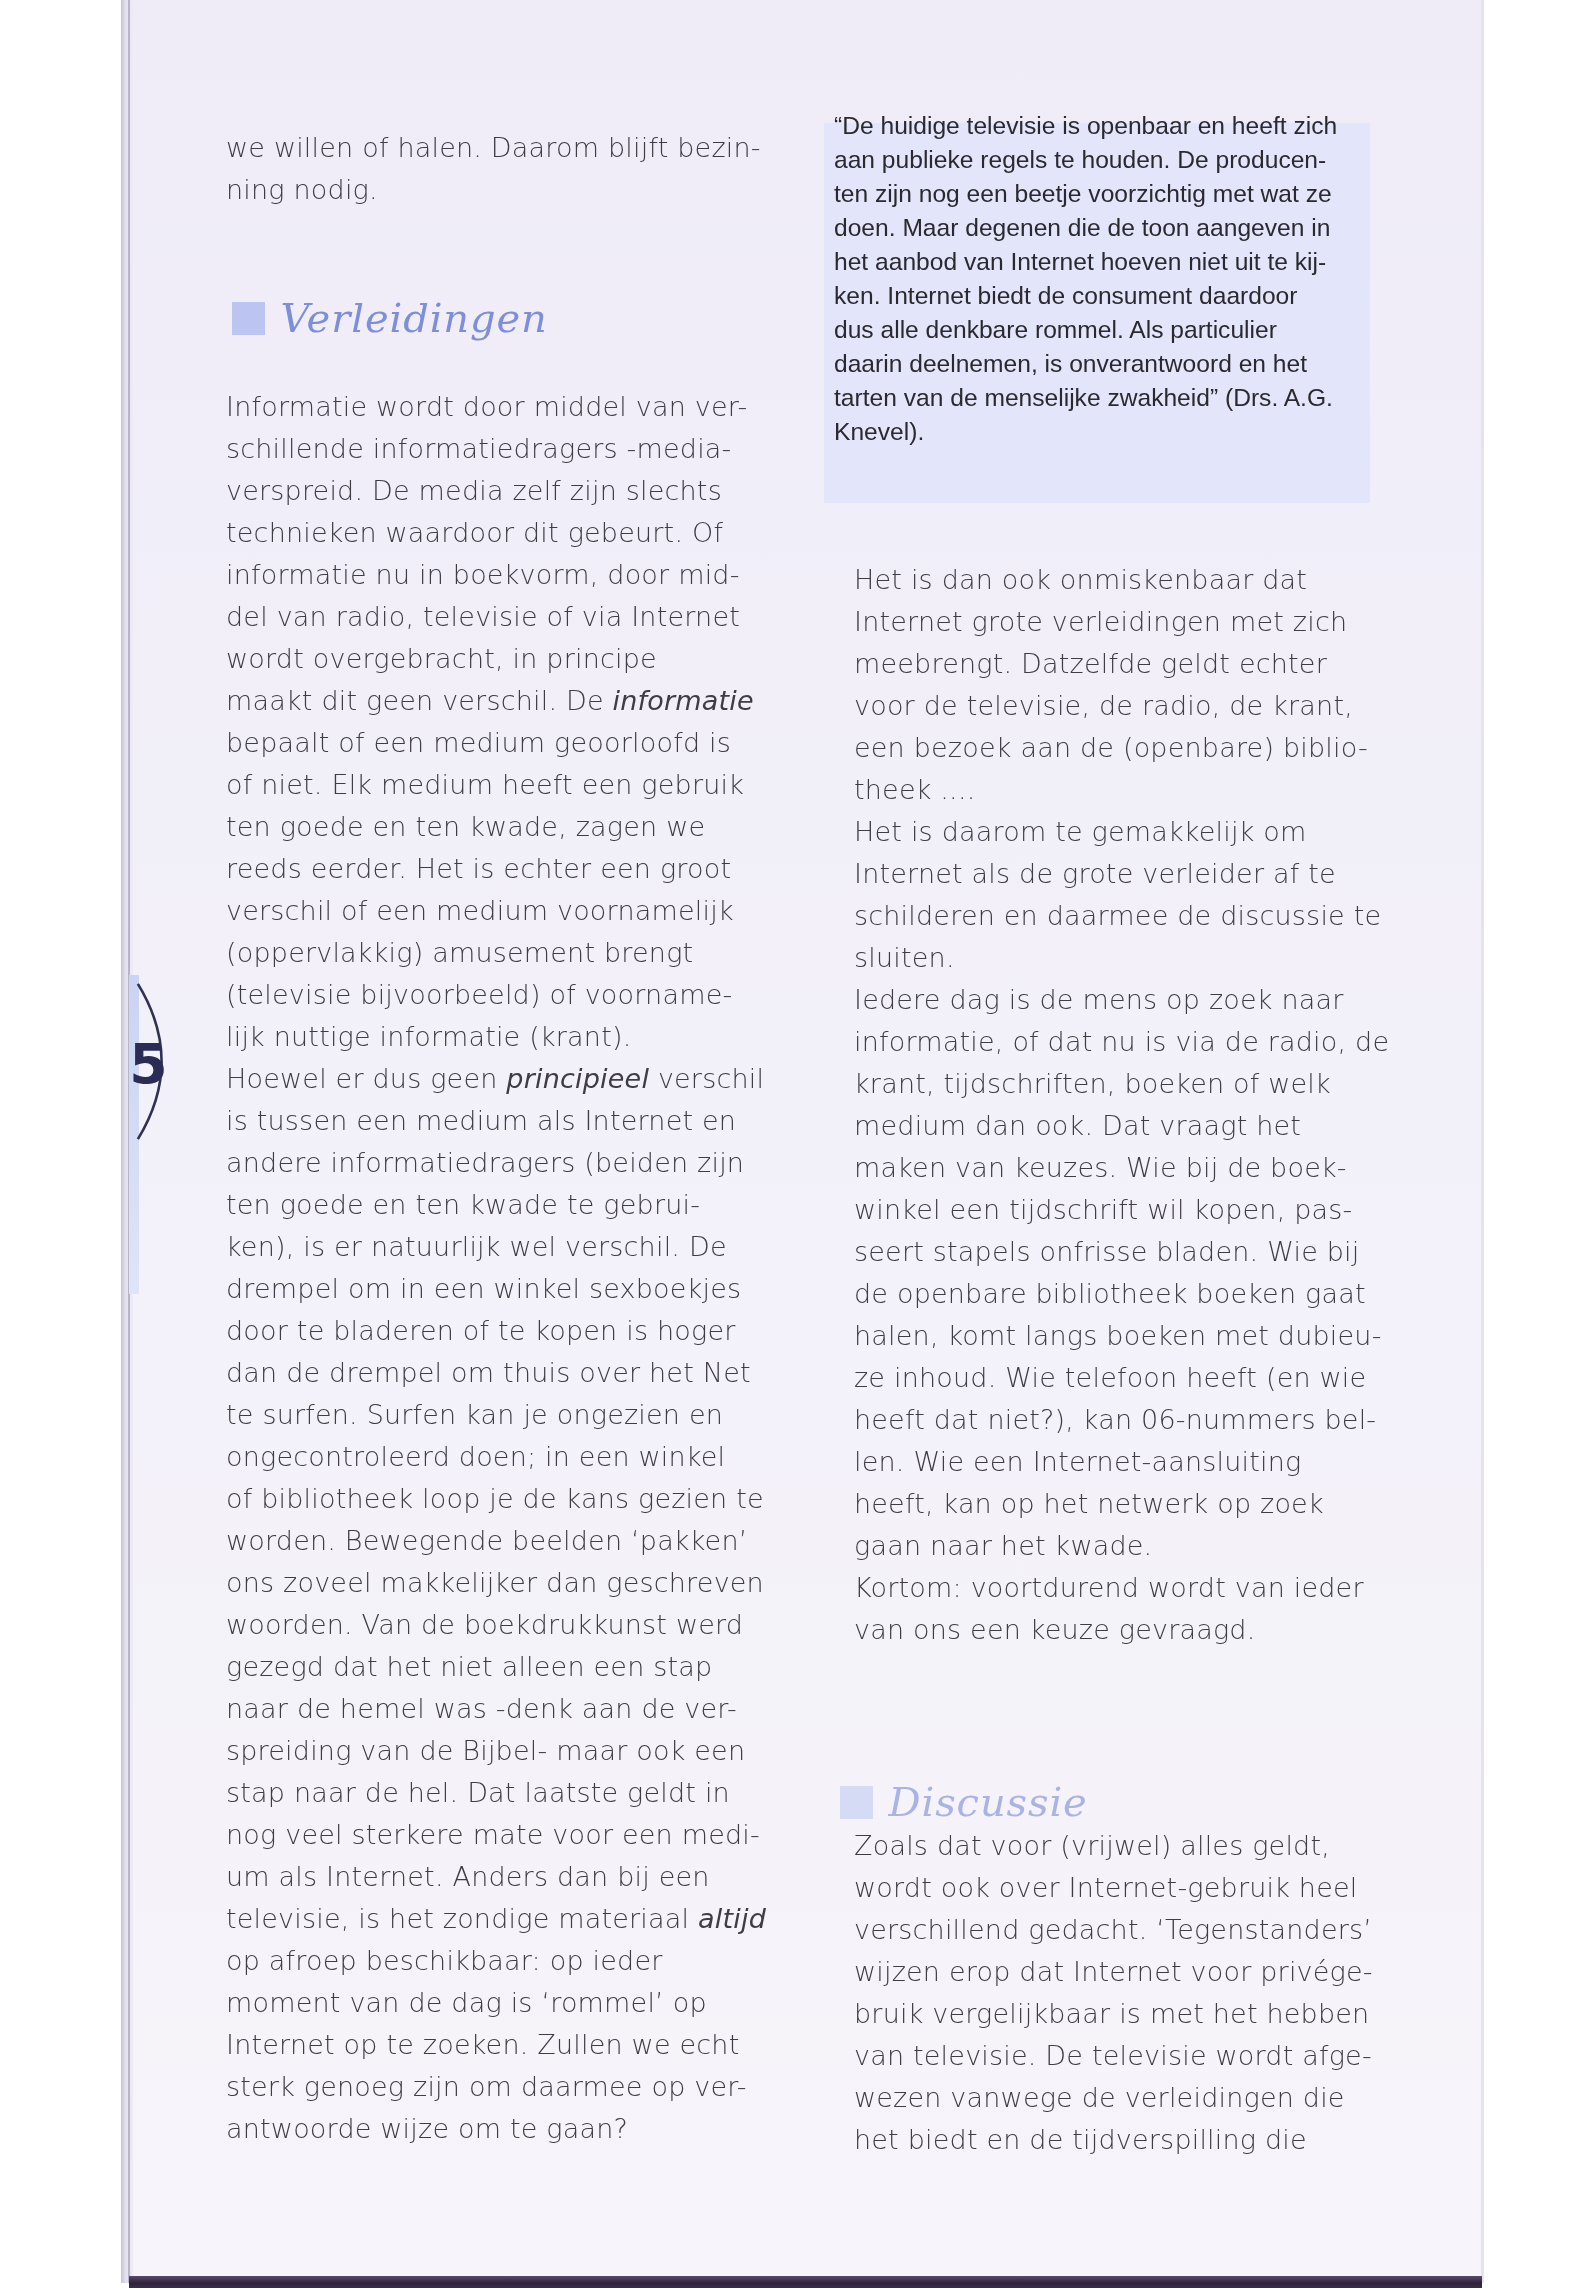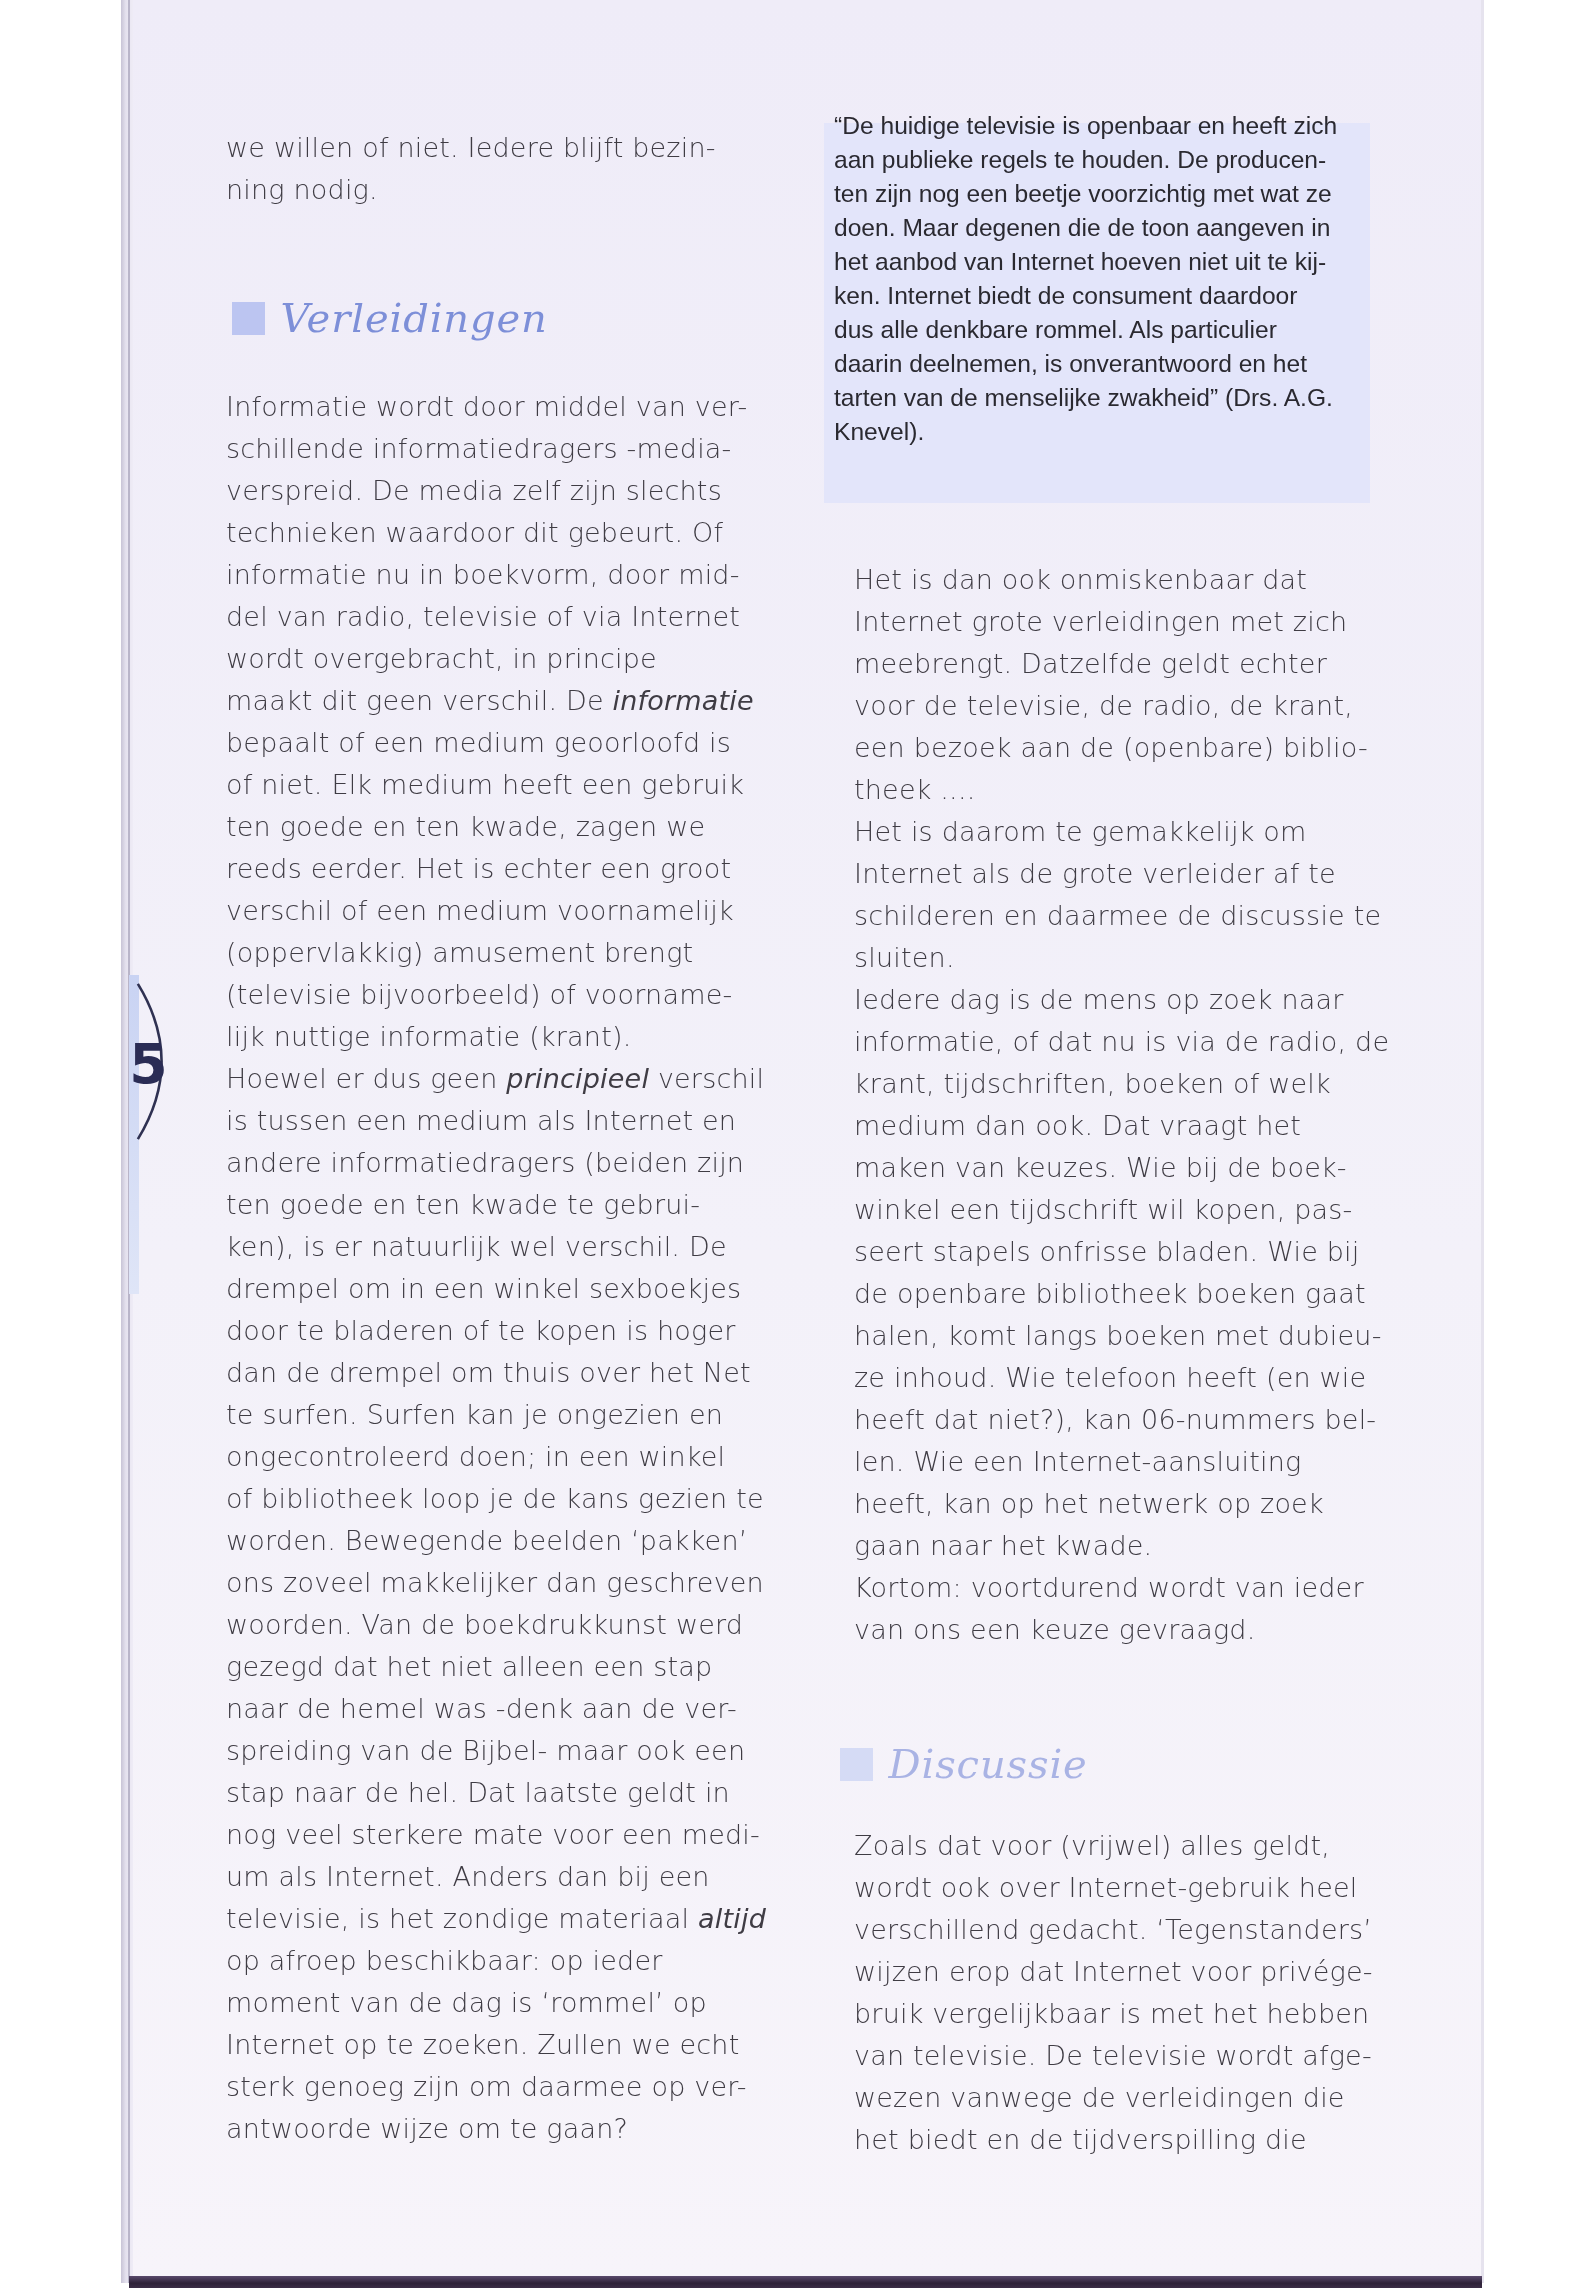--- a/index.html
+++ b/index.html
@@ -78,33 +78,33 @@
 <div class="spine-line"></div>
 <div class="right-edge"></div>
 <div class="bottom-edge"></div>
 
 <div class="tab-strip"></div>
 <svg class="tab-mark" viewBox="0 0 80 200">
   <path d="M30 10 Q85 100 30 190" fill="none" stroke="#2f3152" stroke-width="3"></path>
   <text x="20" y="125" font-family="DejaVu Sans, sans-serif" font-size="64" fill="#2a2c55" font-weight="bold">5</text>
 </svg>
 
-<div class="col-left body-text" style="top:127px;" id="intro"><span class="ln">we willen of niet. Iedere blijft bezin-</span><span class="ln">ning nodig.</span></div>
+<div class="col-left body-text" style="top:127px;" id="intro"><span class="ln">we willen of halen. Daarom blijft bezin-</span><span class="ln">ning nodig.</span></div>
 
 <div class="heading" style="left:226px; top:295px;">
   <span class="sq"></span>
   <span class="htxt">Verleidingen</span>
 </div>
 
 <div class="col-left body-text" style="top:386px;" id="leftBody"><span class="ln"><span>Informatie wordt door middel van ver-</span></span><span class="ln"><span>schillende informatiedragers -media-</span></span><span class="ln"><span>verspreid. De media zelf zijn slechts</span></span><span class="ln"><span>technieken waardoor dit gebeurt. Of</span></span><span class="ln"><span>informatie nu in boekvorm, door mid-</span></span><span class="ln"><span>del van radio, televisie of via Internet</span></span><span class="ln"><span>wordt overgebracht, in principe</span></span><span class="ln"><span>maakt dit geen verschil. De </span><em>informatie</em></span><span class="ln"><span>bepaalt of een medium geoorloofd is</span></span><span class="ln"><span>of niet. Elk medium heeft een gebruik</span></span><span class="ln"><span>ten goede en ten kwade, zagen we</span></span><span class="ln"><span>reeds eerder. Het is echter een groot</span></span><span class="ln"><span>verschil of een medium voornamelijk</span></span><span class="ln"><span>(oppervlakkig) amusement brengt</span></span><span class="ln"><span>(televisie bijvoorbeeld) of voorname-</span></span><span class="ln"><span>lijk nuttige informatie (krant).</span></span><span class="ln"><span>Hoewel er dus geen </span><em>principieel</em><span> verschil</span></span><span class="ln"><span>is tussen een medium als Internet en</span></span><span class="ln"><span>andere informatiedragers (beiden zijn</span></span><span class="ln"><span>ten goede en ten kwade te gebrui-</span></span><span class="ln"><span>ken), is er natuurlijk wel verschil. De</span></span><span class="ln"><span>drempel om in een winkel sexboekjes</span></span><span class="ln"><span>door te bladeren of te kopen is hoger</span></span><span class="ln"><span>dan de drempel om thuis over het Net</span></span><span class="ln"><span>te surfen. Surfen kan je ongezien en</span></span><span class="ln"><span>ongecontroleerd doen; in een winkel</span></span><span class="ln"><span>of bibliotheek loop je de kans gezien te</span></span><span class="ln"><span>worden. Bewegende beelden ‘pakken’</span></span><span class="ln"><span>ons zoveel makkelijker dan geschreven</span></span><span class="ln"><span>woorden. Van de boekdrukkunst werd</span></span><span class="ln"><span>gezegd dat het niet alleen een stap</span></span><span class="ln"><span>naar de hemel was -denk aan de ver-</span></span><span class="ln"><span>spreiding van de Bijbel- maar ook een</span></span><span class="ln"><span>stap naar de hel. Dat laatste geldt in</span></span><span class="ln"><span>nog veel sterkere mate voor een medi-</span></span><span class="ln"><span>um als Internet. Anders dan bij een</span></span><span class="ln"><span>televisie, is het zondige materiaal </span><em>altijd</em></span><span class="ln"><span>op afroep beschikbaar: op ieder</span></span><span class="ln"><span>moment van de dag is ‘rommel’ op</span></span><span class="ln"><span>Internet op te zoeken. Zullen we echt</span></span><span class="ln"><span>sterk genoeg zijn om daarmee op ver-</span></span><span class="ln"><span>antwoorde wijze om te gaan?</span></span></div>
 
 <div class="quote-box"></div>
 <div class="quote-text" id="quoteText"><span class="ln">“De huidige televisie is openbaar en heeft zich</span><span class="ln">aan publieke regels te houden. De producen-</span><span class="ln">ten zijn nog een beetje voorzichtig met wat ze</span><span class="ln">doen. Maar degenen die de toon aangeven in</span><span class="ln">het aanbod van Internet hoeven niet uit te kij-</span><span class="ln">ken. Internet biedt de consument daardoor</span><span class="ln">dus alle denkbare rommel. Als particulier</span><span class="ln">daarin deelnemen, is onverantwoord en het</span><span class="ln">tarten van de menselijke zwakheid” (Drs. A.G.</span><span class="ln">Knevel).</span></div>
 
 <div class="col-right body-text" style="top:559px;" id="rightBody"><span class="ln">Het is dan ook onmiskenbaar dat</span><span class="ln">Internet grote verleidingen met zich</span><span class="ln">meebrengt. Datzelfde geldt echter</span><span class="ln">voor de televisie, de radio, de krant,</span><span class="ln">een bezoek aan de (openbare) biblio-</span><span class="ln">theek ....</span><span class="ln">Het is daarom te gemakkelijk om</span><span class="ln">Internet als de grote verleider af te</span><span class="ln">schilderen en daarmee de discussie te</span><span class="ln">sluiten.</span><span class="ln">Iedere dag is de mens op zoek naar</span><span class="ln">informatie, of dat nu is via de radio, de</span><span class="ln">krant, tijdschriften, boeken of welk</span><span class="ln">medium dan ook. Dat vraagt het</span><span class="ln">maken van keuzes. Wie bij de boek-</span><span class="ln">winkel een tijdschrift wil kopen, pas-</span><span class="ln">seert stapels onfrisse bladen. Wie bij</span><span class="ln">de openbare bibliotheek boeken gaat</span><span class="ln">halen, komt langs boeken met dubieu-</span><span class="ln">ze inhoud. Wie telefoon heeft (en wie</span><span class="ln">heeft dat niet?), kan 06-nummers bel-</span><span class="ln">len. Wie een Internet-aansluiting</span><span class="ln">heeft, kan op het netwerk op zoek</span><span class="ln">gaan naar het kwade.</span><span class="ln">Kortom: voortdurend wordt van ieder</span><span class="ln">van ons een keuze gevraagd.</span></div>
 
-<div class="heading muted" style="left:834px; top:1741px;">
+<div class="heading muted" style="left:834px; top:1779px;">
   <span class="sq"></span>
   <span class="htxt">Discussie</span>
 </div>
 
 <div class="col-right body-text" style="top:1825px;" id="discBody"><span class="ln">Zoals dat voor (vrijwel) alles geldt,</span><span class="ln">wordt ook over Internet-gebruik heel</span><span class="ln">verschillend gedacht. ‘Tegenstanders’</span><span class="ln">wijzen erop dat Internet voor privége-</span><span class="ln">bruik vergelijkbaar is met het hebben</span><span class="ln">van televisie. De televisie wordt afge-</span><span class="ln">wezen vanwege de verleidingen die</span><span class="ln">het biedt en de tijdverspilling die</span></div>
 
 
 </body></html>

